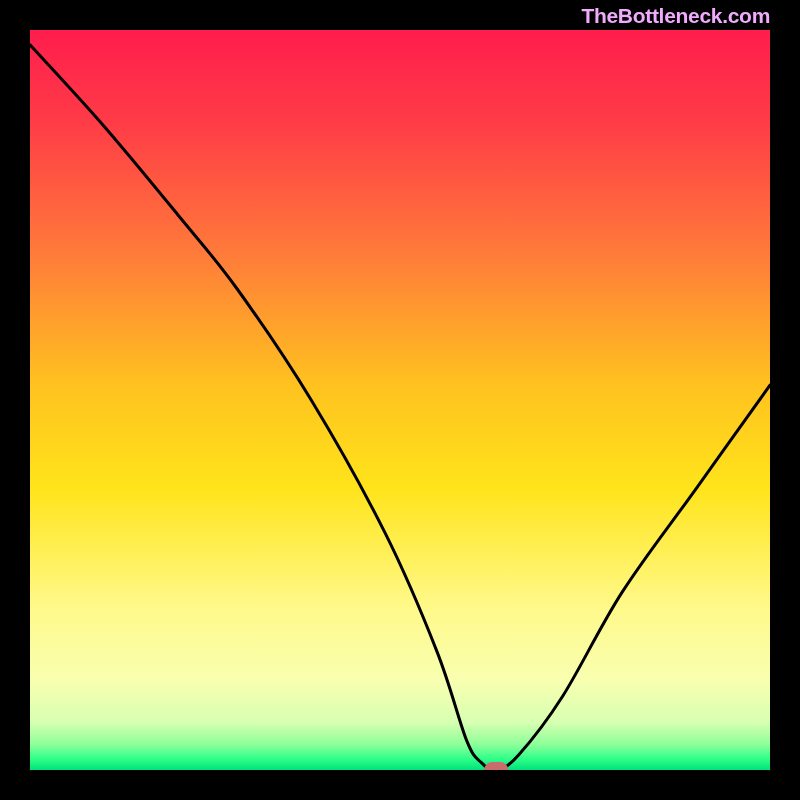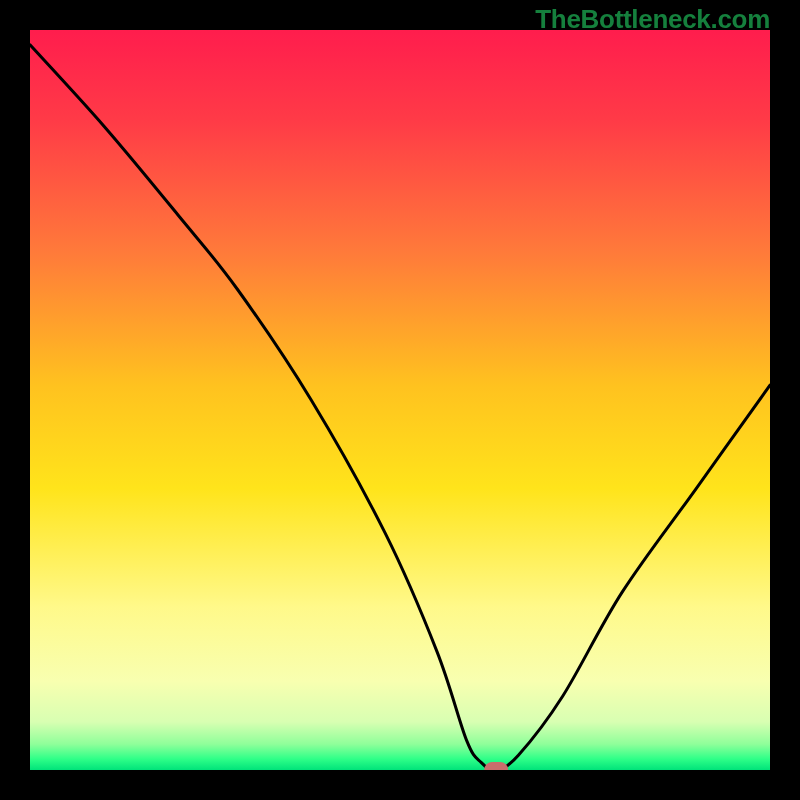--- a/index.html
+++ b/index.html
@@ -21,23 +21,23 @@
     left: 30px;
     top: 30px;
     width: 740px;
     height: 740px;
   }
   .attribution {
     position: absolute;
     top: 4px;
     right: 30px;
     font-family: Arial, Helvetica, sans-serif;
-    font-size: 26px;
+    font-size: 21px;
     font-weight: 600;
-    color: #15803d;
+    color: #f0abfc;
     letter-spacing: -0.3px;
   }
   svg {
     display: block;
   }
 </style>
 </head>
 <body>
 
 <div class="frame">

